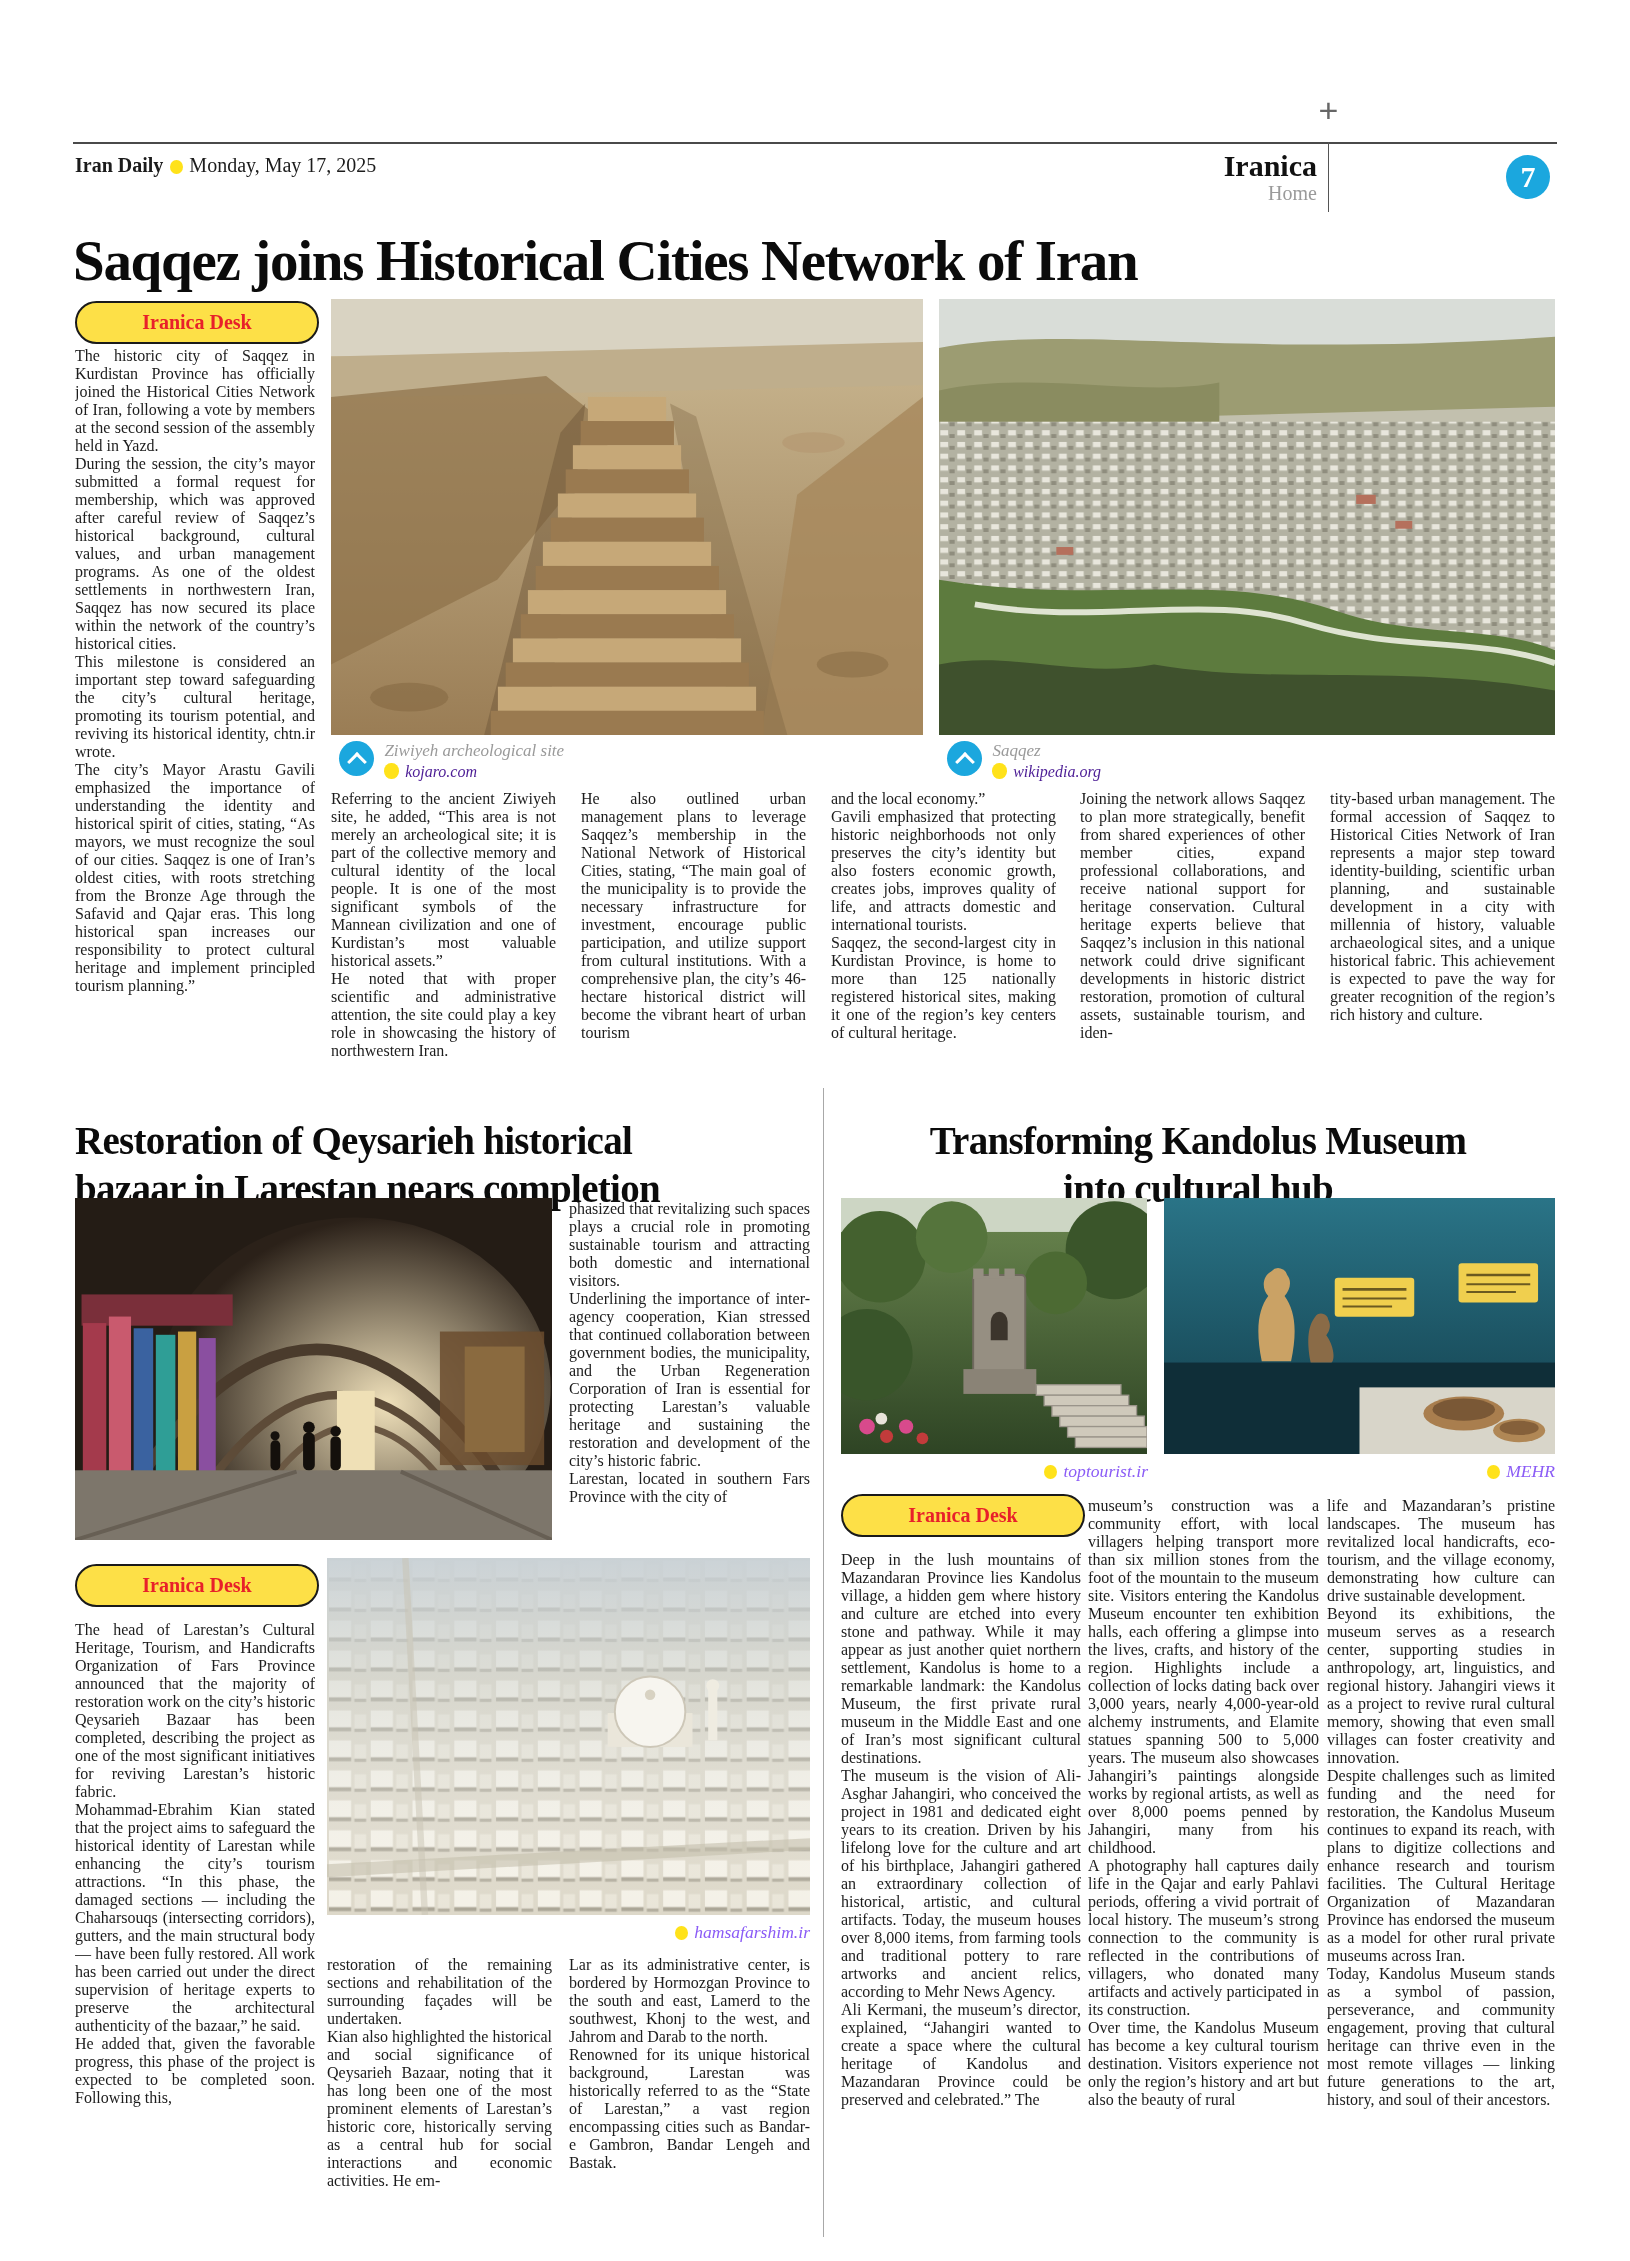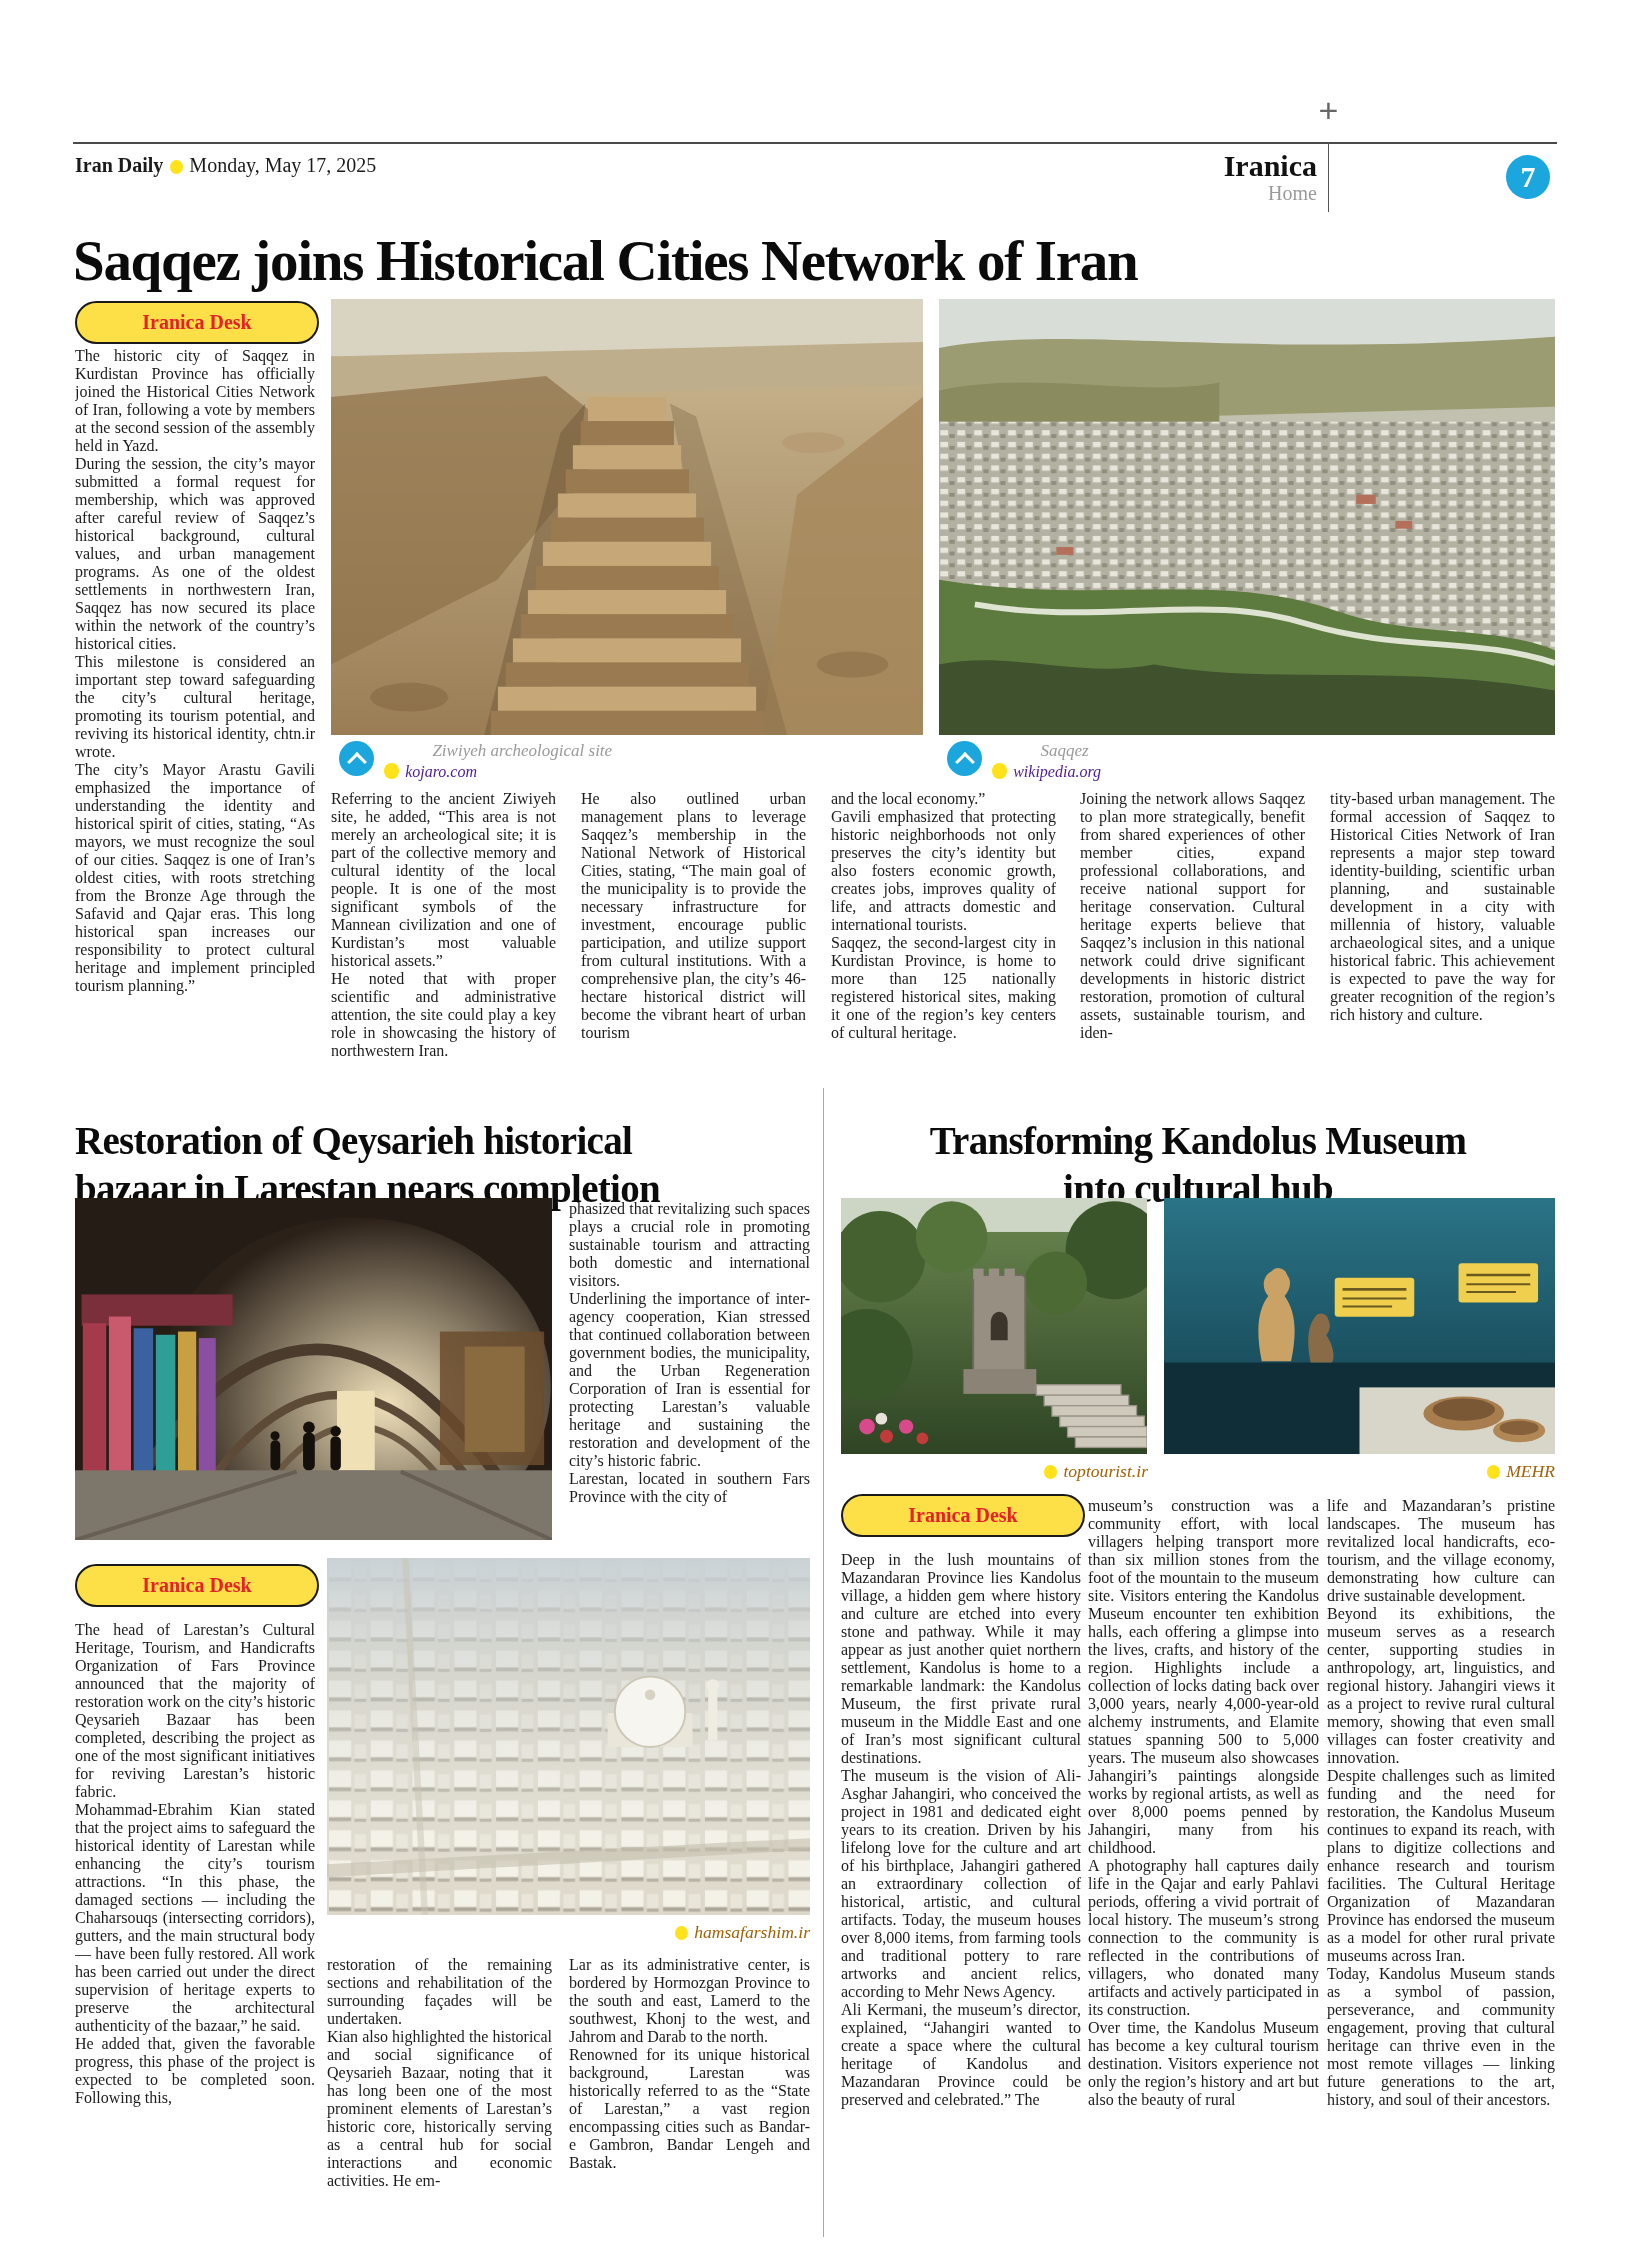--- a/index.html
+++ b/index.html
@@ -35,24 +35,24 @@
 
   
   .photo{position:absolute;overflow:hidden;background:#ddd;}
   .photo svg{display:block;width:100%;height:100%;}
 
   
   .caption{position:absolute;display:flex;align-items:flex-start;}
   .chev{width:35px;height:35px;border-radius:50%;background:#1ba7de;position:relative;flex:none;margin-right:10.4px;}
   .chev::after{content:"";position:absolute;left:11px;top:13.7px;width:11px;height:11px;
                border-left:3.3px solid #fff;border-top:3.3px solid #fff;transform:rotate(45deg);}
-  .cap-title{font-size:17px;font-style:italic;color:#9a9a9a;line-height:19.6px;margin-left:48px;}
+  .cap-title{font-size:17px;font-style:italic;color:#9a9a9a;line-height:19.6px;}
   .cap-src{font-size:16px;font-style:italic;color:#4c1d95;line-height:22px;}
   .cap-src .dot{width:14.3px;height:15.6px;margin:0 6.5px 0 0;}
-  .cap-right{position:absolute;text-align:right;font-size:17.6px;font-style:italic;color:#a16207;}
+  .cap-right{position:absolute;text-align:right;font-size:17.6px;font-style:italic;color:#8b5cf6;}
 
   .divider-v{position:absolute;left:823px;top:1088px;width:1.3px;height:1149px;background:#a8a8a8;}
 </style>
 </head>
 <body>
 
 <div class="page">
 
   <div class="mast-rule"></div>
   <div class="brand-line">

